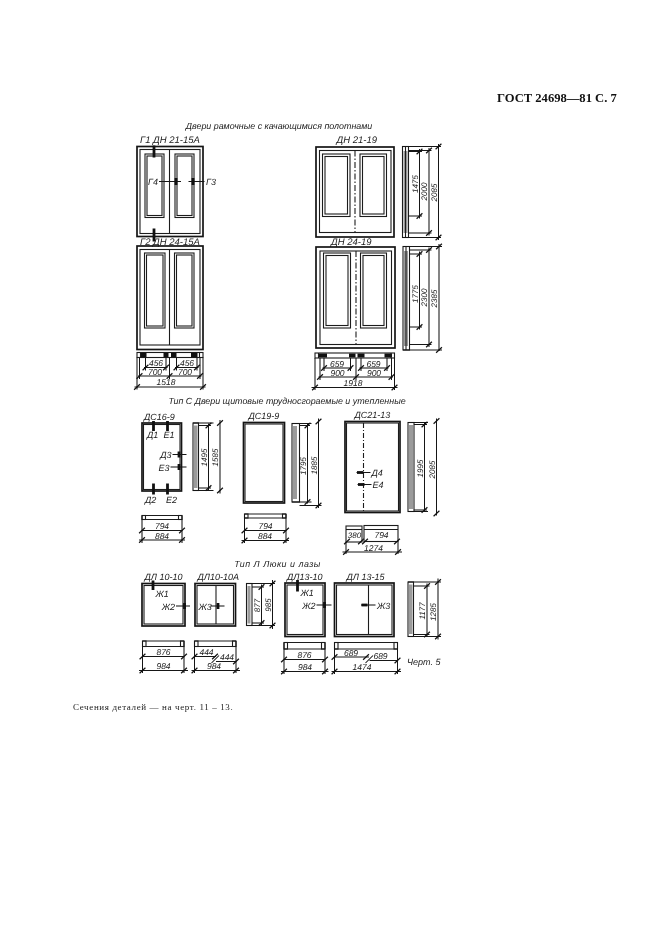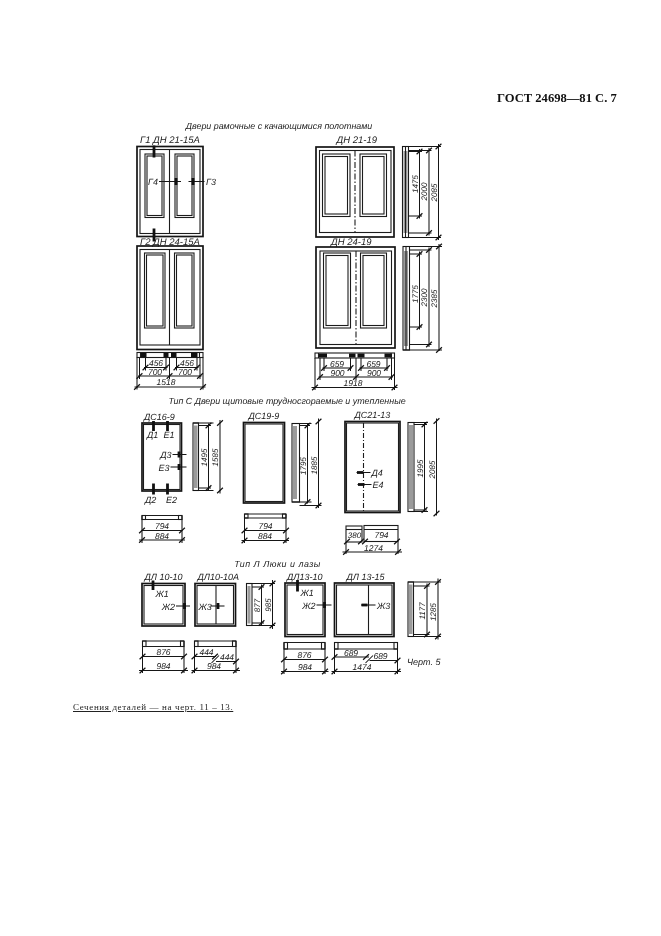--- a/index.html
+++ b/index.html
@@ -8,21 +8,21 @@
 .lb{font:italic 9.5px "Liberation Sans", sans-serif;}
 .lb2{font:italic 9px "Liberation Sans", sans-serif;}
 .n{font:italic 8.5px "Liberation Sans", sans-serif;}
 .nr{font:italic 8px "Liberation Sans", sans-serif;}
 .t{font:italic 8.9px "Liberation Sans", sans-serif;}
 .o{fill:none;stroke:#141414;stroke-width:1.7;}
 .i{fill:none;stroke:#1c1c1c;stroke-width:1.1;}
 .d{fill:none;stroke:#161616;stroke-width:1.05;}
 .tk{fill:none;stroke:#101010;stroke-width:2.8;}
 .hdr{position:absolute;left:497px;top:66px;width:160px;font:bold 12.6px "Liberation Serif", serif;color:#111;letter-spacing:0px;}
-.cap{position:absolute;left:73px;top:676.5px;font:9px "Liberation Serif", serif;color:#222;letter-spacing:0.62px;text-decoration:underline;}
+.cap{position:absolute;left:73px;top:676.5px;font:9px "Liberation Serif", serif;color:#222;letter-spacing:0.62px;}
 </style>
 </head>
 <body>
 <div id="page">
 
 <div class="hdr">ГОСТ 24698—81 С. 7</div>
 
 <div class="cap">Сечения деталей —  на черт. 11 – 13.</div>
 <svg width="661" height="936" viewBox="0 0 661 936">
 <defs>

